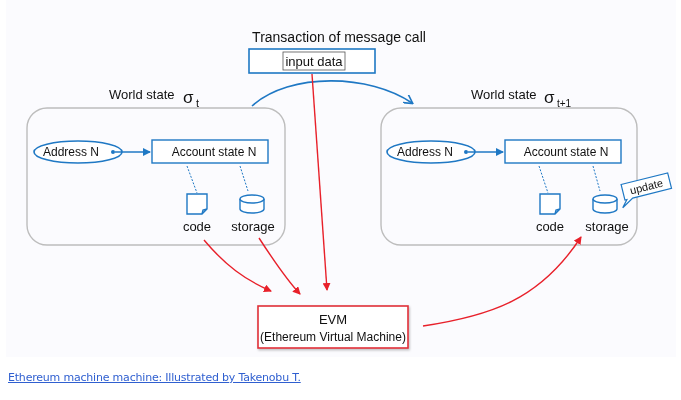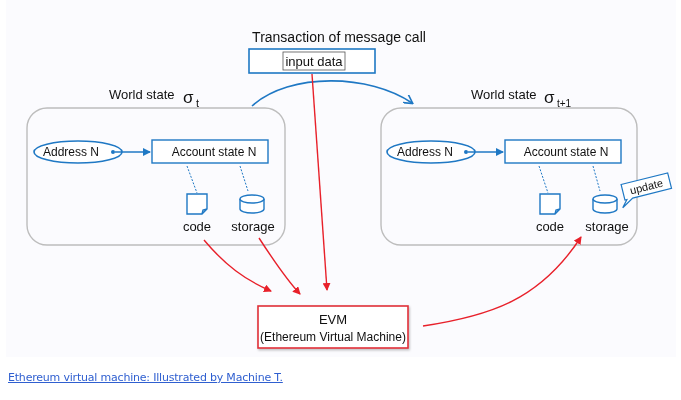--- a/index.html
+++ b/index.html
@@ -108,13 +108,13 @@
   <path d="M259,238 C272,258 285,278 300,294" fill="none" stroke="#e8202a" stroke-width="1.4" marker-end="url(#arrow-red)"></path>
   <path d="M423,326 C490,316 540,300 581,237" fill="none" stroke="#e8202a" stroke-width="1.4" marker-end="url(#arrow-red)"></path>
 
   <g>
     <rect x="258" y="306" width="150" height="42" fill="#fff" stroke="#e0303a" stroke-width="1.6" filter="url(#shadow)"></rect>
     <text class="t" x="333" y="324" font-size="13" text-anchor="middle">EVM</text>
     <text class="t" x="333" y="341" font-size="12" text-anchor="middle">(Ethereum Virtual Machine)</text>
   </g>
 </svg>
 
-<a id="caption">Ethereum virtual machine: Illustrated by Machine T.</a>
+<a id="caption">Ethereum machine machine: Illustrated by Takenobu T.</a>
 
 </body></html>

